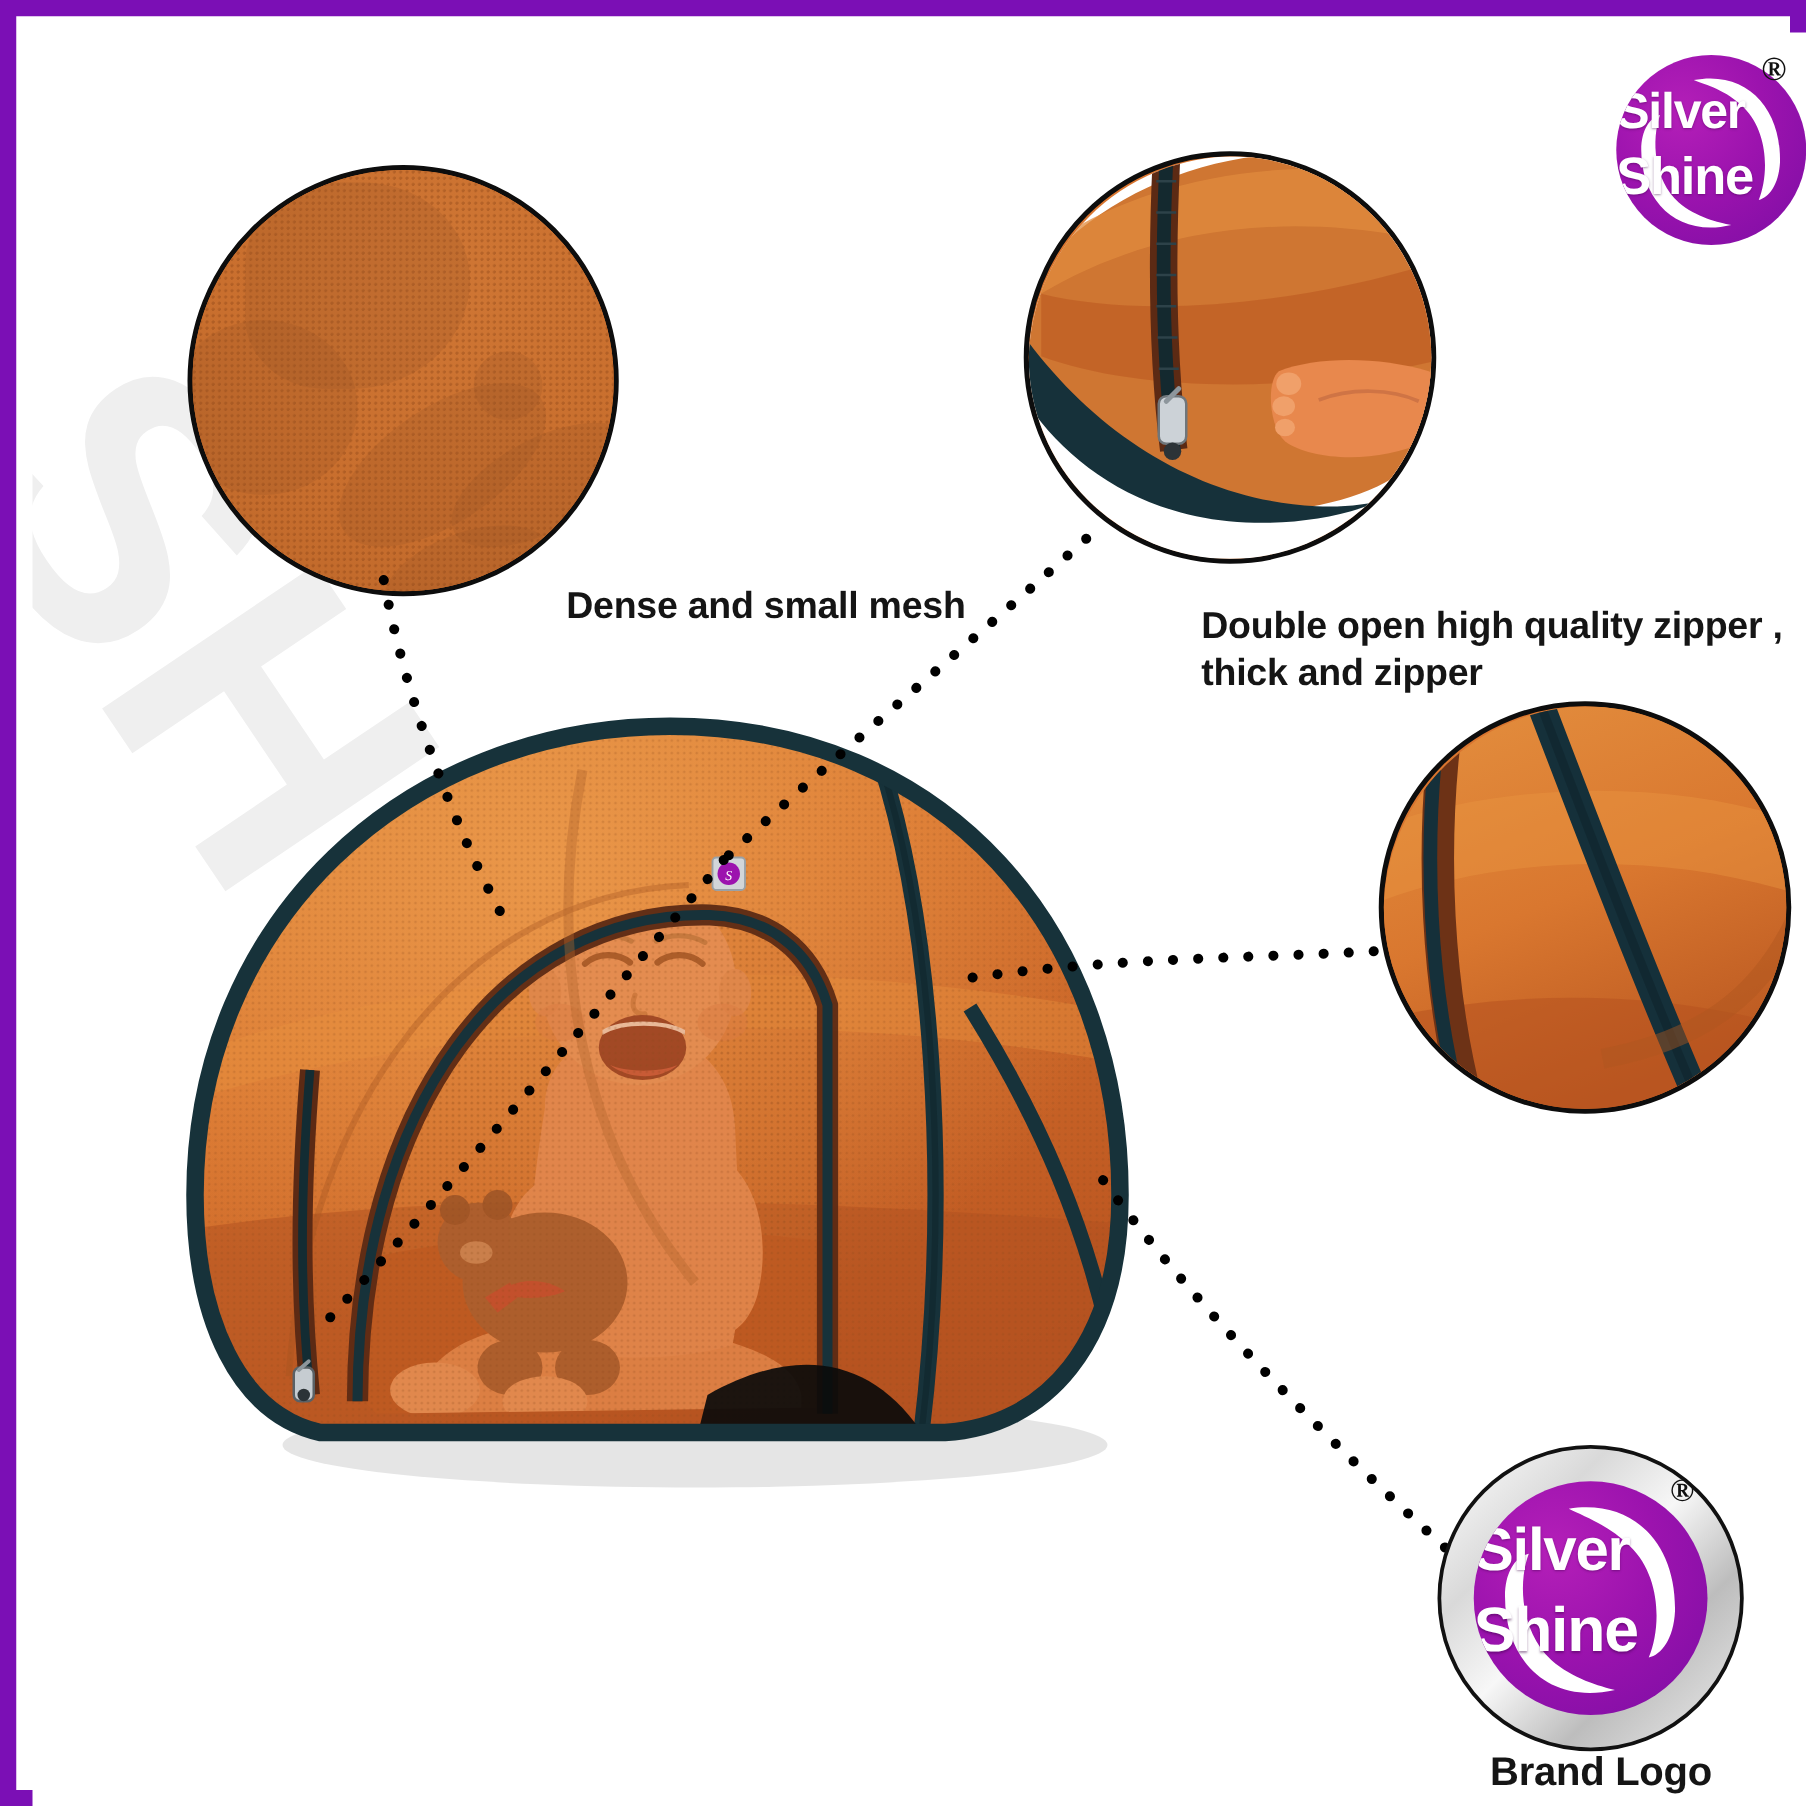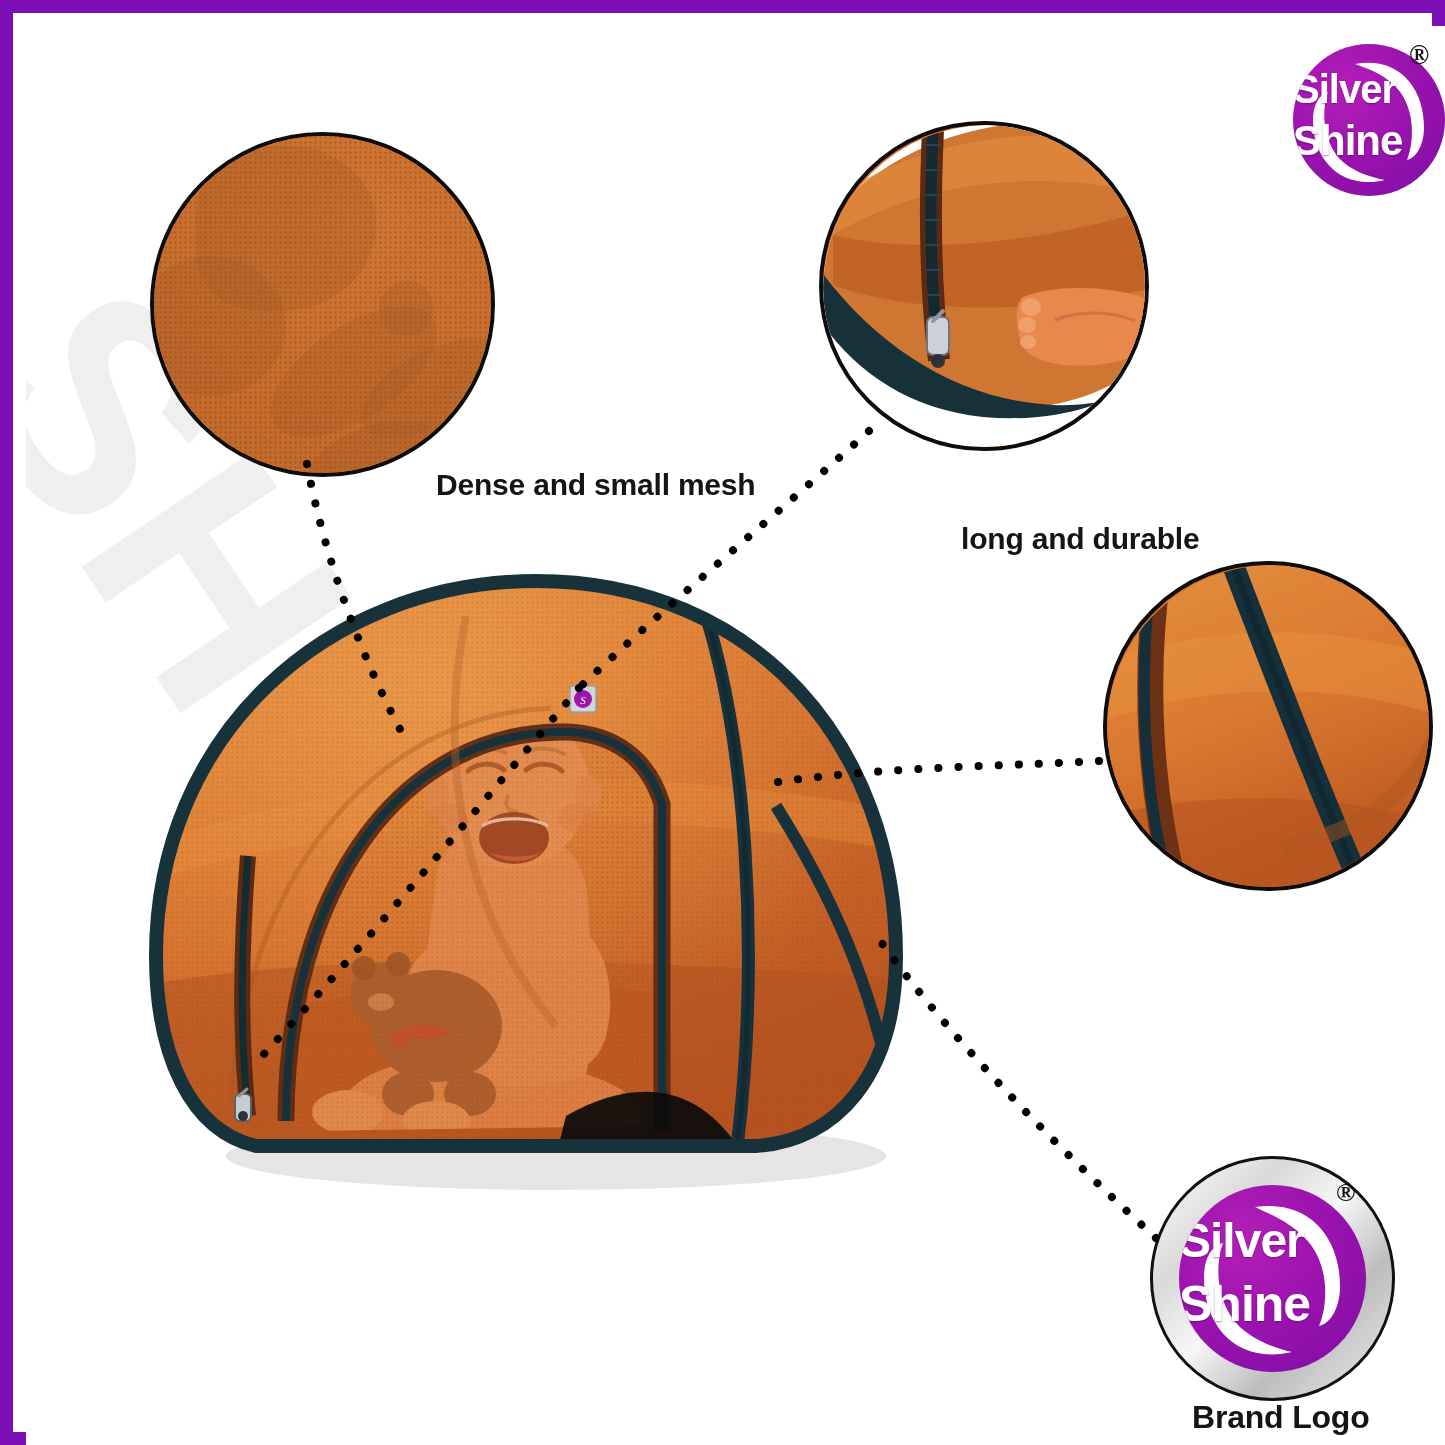--- a/index.html
+++ b/index.html
@@ -77,21 +77,21 @@
   
   .callout-label {
     position:absolute;
     font-size:30px;
     font-weight:bold;
     color:#151515;
     line-height:1.28;
     z-index:8;
     letter-spacing:-.2px;
   }
-  #label-mesh   { left:410px;  top:440px;  }
+  #label-mesh   { left:427px;  top:440px;  }
   #label-zipper { left:935px;  top:456px;  width:490px; }
   #label-seam   { left:1125px; top:877px;  width:300px; }
   #label-brand  { left:1166px; top:1371px; font-size:32px; }
 
   
   #logo-top {
     position:absolute;
     left:1261px; top:12px;
     width:164px; height:164px;
     z-index:9;
@@ -403,22 +403,22 @@
       <path class="dotline" d="M1073,735 C990,740 860,740 745,757"></path>
 
       <path class="dotline" d="M1130,1212 C1040,1130 930,1020 855,916"></path>
     </svg>
 
     <div id="label-mesh" class="callout-label">
       <span>Dense and small mesh</span>
     </div>
 
     <div id="label-zipper" class="callout-label">
-      <br>
-      <span>long and durable</span>
+      <span>Double open high quality zipper ,</span><br>
+      <span>thick and zipper</span>
     </div>
 
     <div id="label-seam" class="callout-label">
       <br>
     </div>
 
     <div id="label-brand" class="callout-label">
       <span>Brand Logo</span>
     </div>
 

